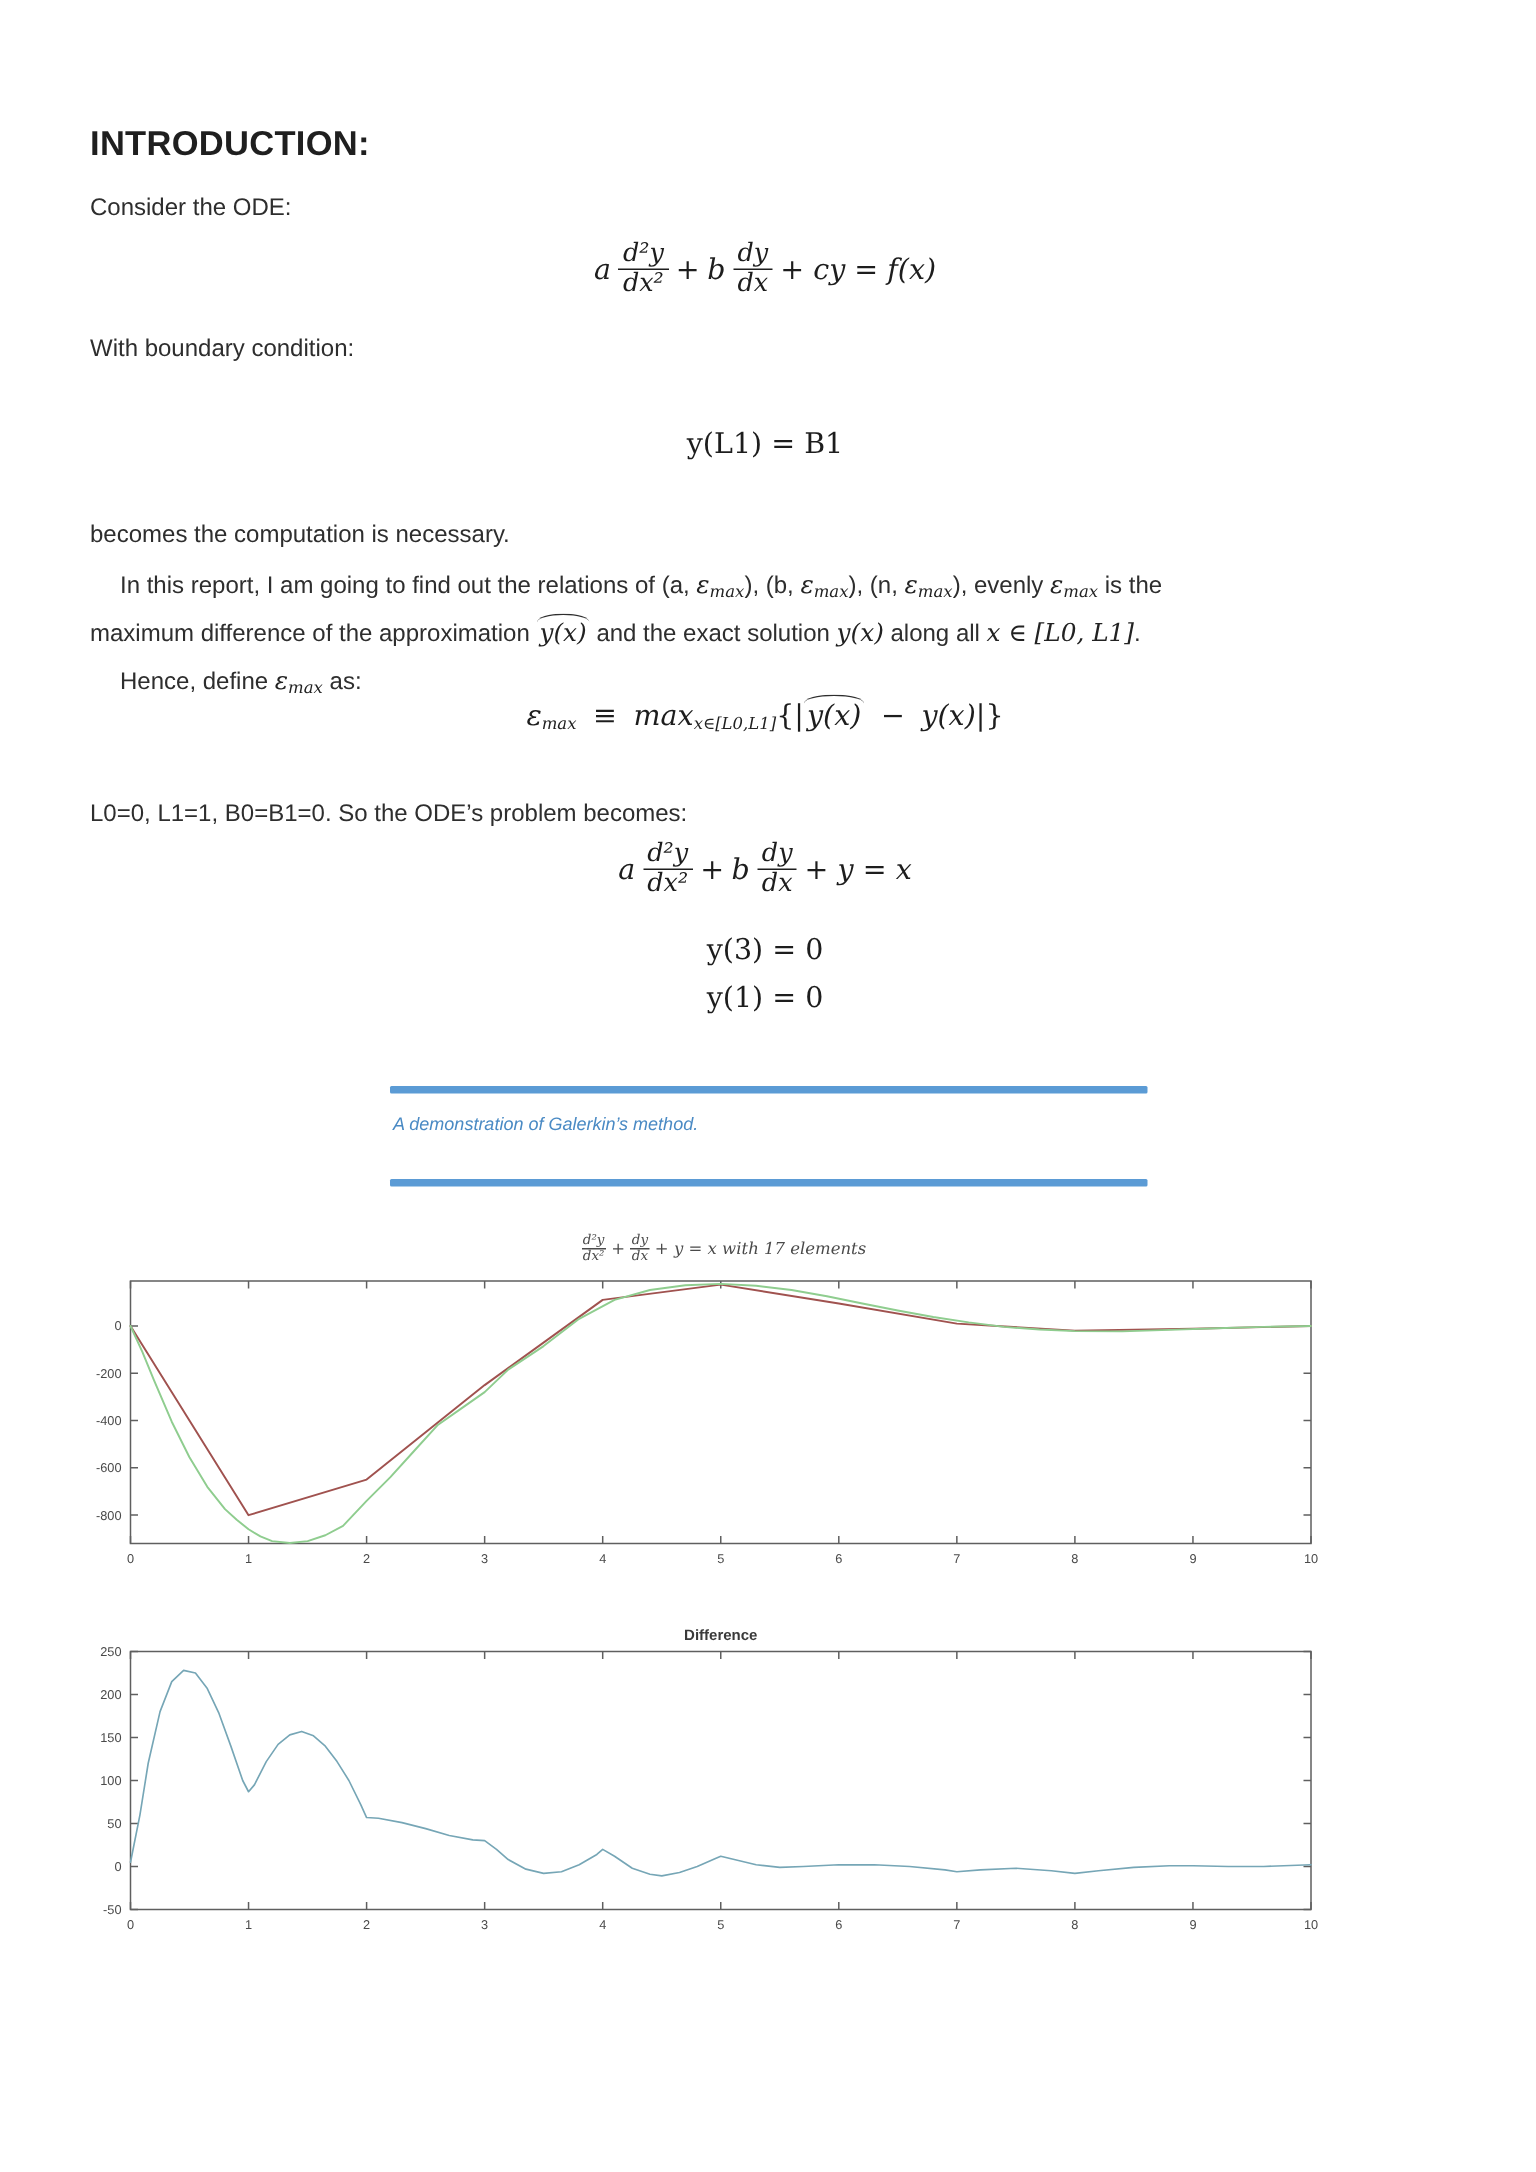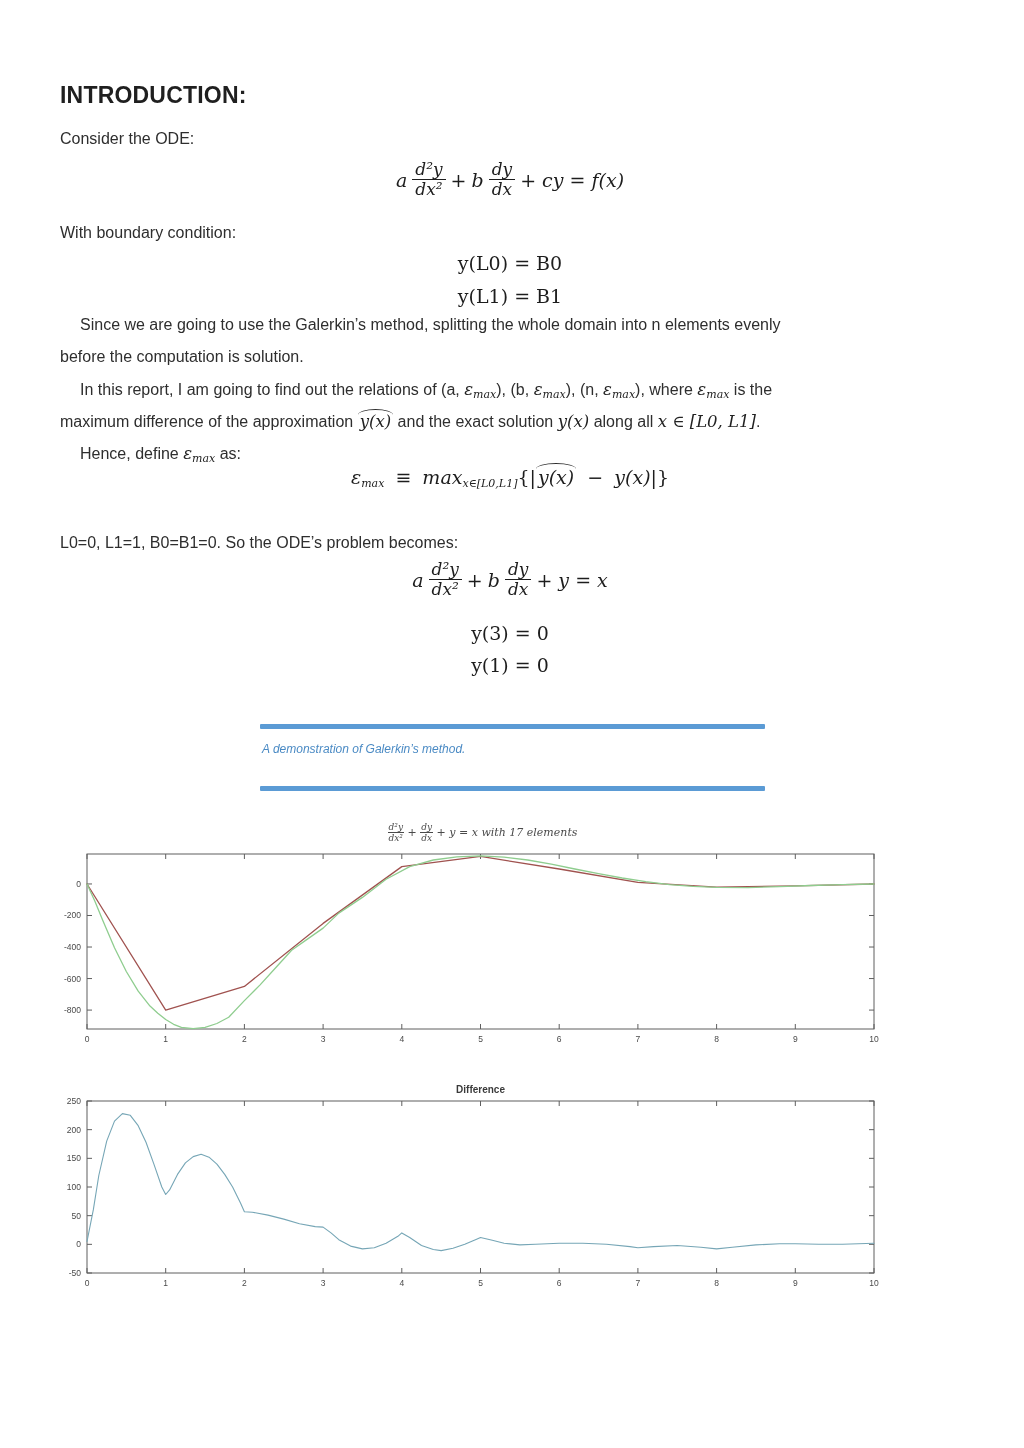--- a/index.html
+++ b/index.html
@@ -53,28 +53,26 @@
     <span class="mi">b</span>
     <span class="frac">
         <span class="num">dy</span>
         <span class="den">dx</span>
       </span>
     <span class="mi">+ cy = f(x)</span>
   </div>
 
   <div class="t" style="left:60px;top:224px">With boundary condition:</div>
 
-  <div class="eqc" style="top:252px">y(L0) = B0</div>
   <div class="eqc" style="top:285px">y(L1) = B1</div>
 
-  <div class="t" style="left:80px;top:316px">Since we are going to use the Galerkin’s method, splitting the whole domain into n elements evenly</div>
-  <div class="t" style="left:60px;top:348px">before the computation is solution.</div>
+  <div class="t" style="left:60px;top:348px">becomes the computation is necessary.</div>
 
   <div class="t" style="left:80px;top:380px">
-    <span>In this report, I am going to find out the relations of (a, </span><span class="m">ε</span><sub class="msub">max</sub><span>), (b, </span><span class="m">ε</span><sub class="msub">max</sub><span>), (n, </span><span class="m">ε</span><sub class="msub">max</sub><span>), where </span><span class="m">ε</span><sub class="msub">max</sub><span> is the</span>
+    <span>In this report, I am going to find out the relations of (a, </span><span class="m">ε</span><sub class="msub">max</sub><span>), (b, </span><span class="m">ε</span><sub class="msub">max</sub><span>), (n, </span><span class="m">ε</span><sub class="msub">max</sub><span>), evenly </span><span class="m">ε</span><sub class="msub">max</sub><span> is the</span>
   </div>
   <div class="t" style="left:60px;top:412px">
     <span>maximum difference of the approximation </span><span class="m wh">y(x)</span><span> and the exact solution </span><span class="m">y(x)</span><span> along all </span><span class="m">x ∈ [L0, L1]</span><span>.</span>
   </div>
   <div class="t" style="left:80px;top:444px">
     <span>Hence, define </span><span class="m">ε</span><sub class="msub">max</sub><span> as:</span>
   </div>
 
   <div class="eqc" style="top:466px">
     <span class="mi">ε</span><sub class="msub">max</sub>

